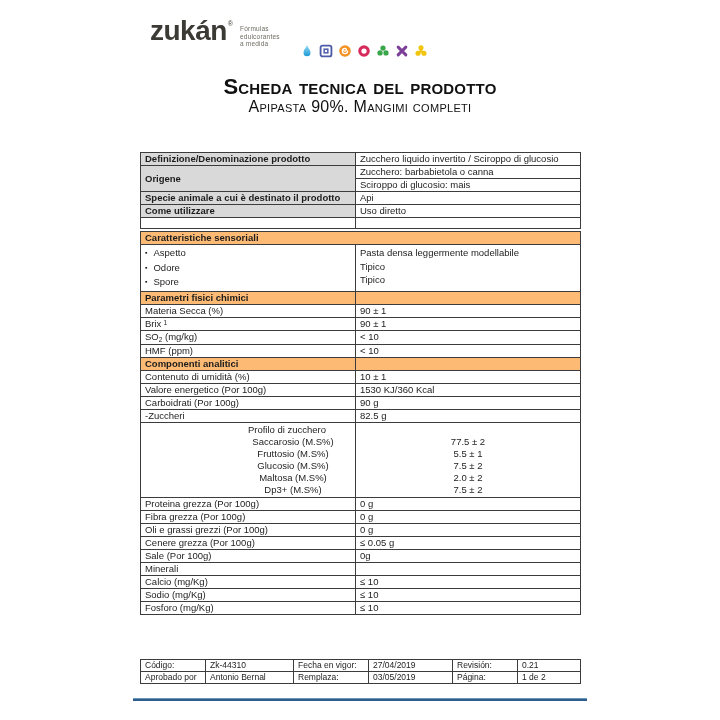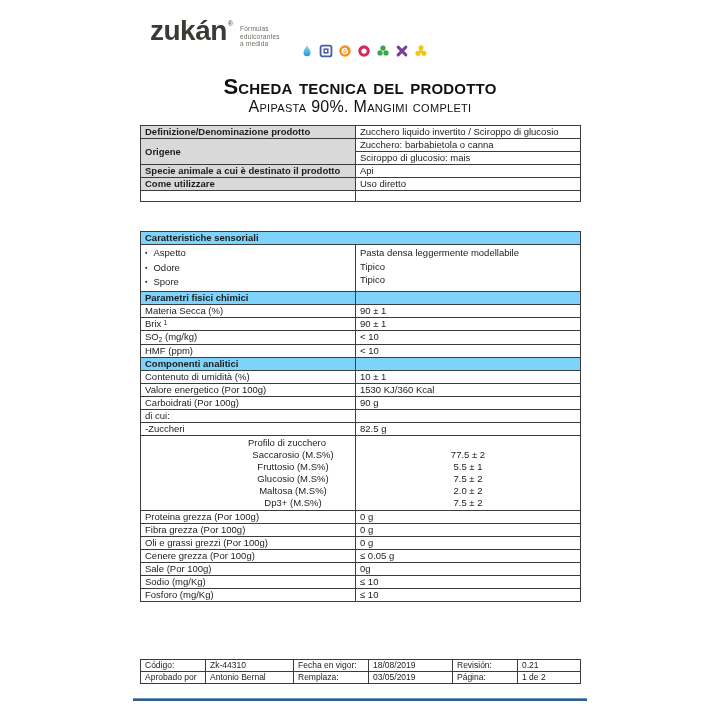--- a/index.html
+++ b/index.html
@@ -21,24 +21,24 @@
   
   .title, .subtitle { position:absolute; left:0; width:720px; text-align:center;
                       font-variant:small-caps; color:#111; }
   .title { top:74px; font-size:22px; font-weight:700; letter-spacing:0.2px; }
   .subtitle { top:98px; font-size:16px; font-weight:400; letter-spacing:0.3px; }
 
   
   table.t { position:absolute; left:140px; width:440px; border-collapse:collapse; table-layout:fixed; }
   table.t td { border:1px solid #3c3c3c; height:13px; padding:0 4px;
                font-size:9.5px; line-height:12px; vertical-align:middle; overflow:hidden; white-space:nowrap; }
-  table.info { top:125px; }
+  table.info { top:152px; }
   table.main { top:231px; }
   td.lbl { background:#d9d9d9; font-weight:700; }
-  tr.section td { background:#7dd3fc; font-weight:700; }
+  tr.section td { background:#fdba74; font-weight:700; }
   tr.empty td { height:11px; }
   tr.block td { vertical-align:top; padding-top:1px; padding-bottom:1px; }
   .bline { line-height:13.5px; font-size:9.5px; }
   .bullet { font-size:7px; margin-right:6px; position:relative; top:-1px; }
   .pline { line-height:12px; font-size:9.5px;text-align:center; }
   .ind1 { padding-left:18px; }
   .ind2 { padding-left:40px; }
   .ind3 { margin-left:78px; }
   .ind4 { margin-left:90px; }
   .vi { padding-left:18px; }
@@ -192,24 +192,20 @@
     </tr>
     <tr>
       <td>Valore energetico (Por 100g)</td>
       <td>1530 KJ/360 Kcal</td>
     </tr>
     <tr>
       <td>Carboidrati (Por 100g)</td>
       <td class="vi">90 g</td>
     </tr>
     <tr>
-      <td class="ind1">di cui:</td>
-      <td></td>
-    </tr>
-    <tr>
       <td class="ind2">-Zuccheri</td>
       <td>82.5 g</td>
     </tr>
 
     <tr class="block">
       <td>
         <div class="pline ind3">Profilo di zucchero</div>
         <div class="pline ind4">Saccarosio (M.S%)</div>
         <div class="pline ind4">Fruttosio (M.S%)</div>
         <div class="pline ind4">Glucosio (M.S%)</div>
@@ -238,20 +234,28 @@
       <td>Oli e grassi grezzi (Por 100g)</td>
       <td class="vi">0 g</td>
     </tr>
     <tr>
       <td>Cenere grezza (Por 100g)</td>
       <td>≤ 0.05 g</td>
     </tr>
     <tr>
       <td>Sale (Por 100g)</td>
       <td class="vi">0g</td>
+    </tr>
+    <tr>
+      <td>Minerali</td>
+      <td></td>
+    </tr>
+    <tr>
+      <td>Calcio (mg/Kg)</td>
+      <td>≤ 10</td>
     </tr>
     <tr>
       <td>Sodio (mg/Kg)</td>
       <td>≤ 10</td>
     </tr>
     <tr>
       <td>Fosforo (mg/Kg)</td>
       <td>≤ 10</td>
     </tr>
   </tbody>
@@ -264,21 +268,21 @@
         <col style="width:75px">
       <col style="width:84px">
         <col style="width:65px">
         <col style="width:63px">
     </colgroup>
     <tbody>
         <tr>
       <td>Código:</td>
       <td>Zk-44310</td>
       <td>Fecha en vigor:</td>
-      <td>18/08/2019</td>
+      <td>27/04/2019</td>
       <td>Revisión:</td>
       <td>0.21</td>
     </tr>
     <tr>
       <td>Aprobado por</td>
       <td>Antonio Bernal</td>
       <td>Remplaza:</td>
       <td>03/05/2019</td>
       <td>Página:</td>
       <td>1 de 2</td>

